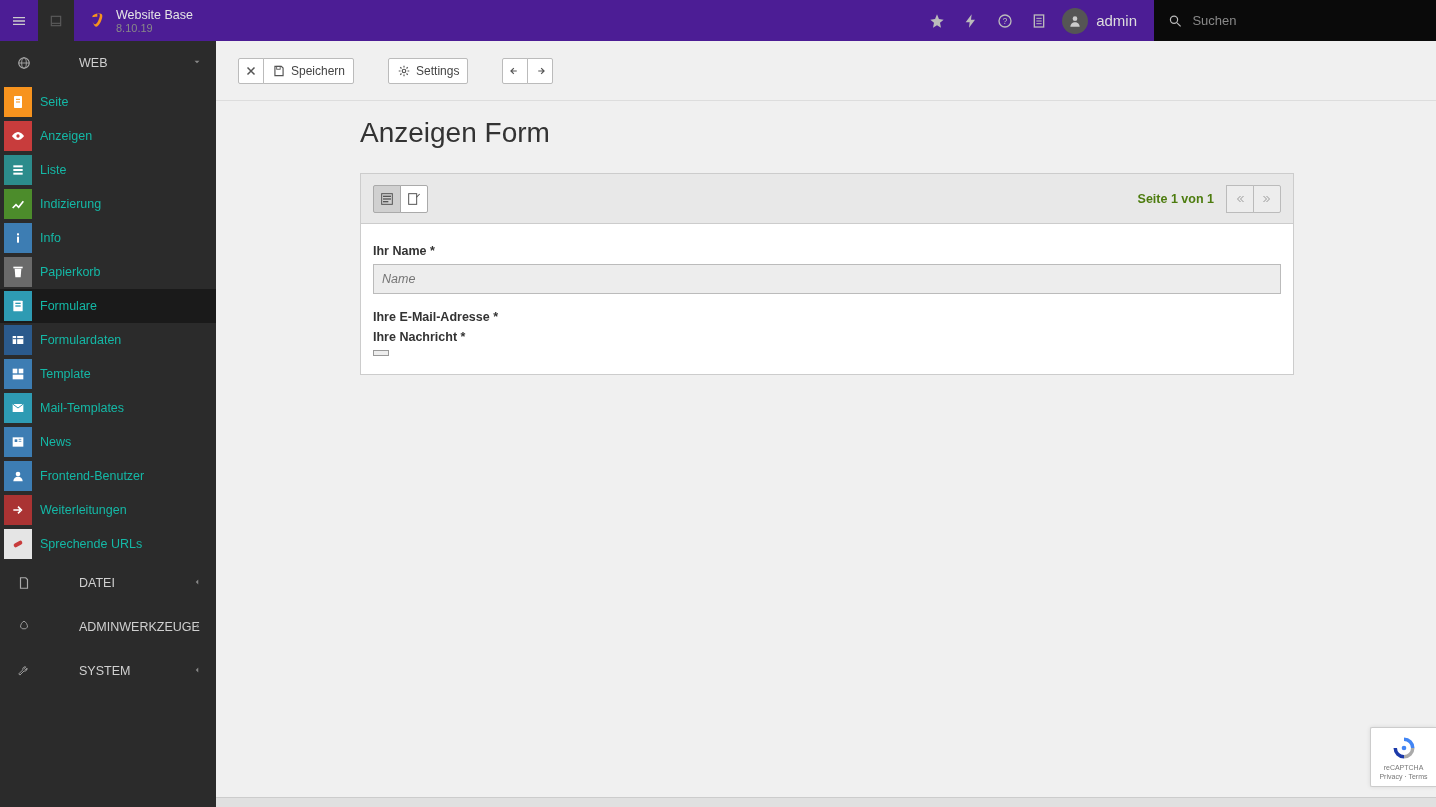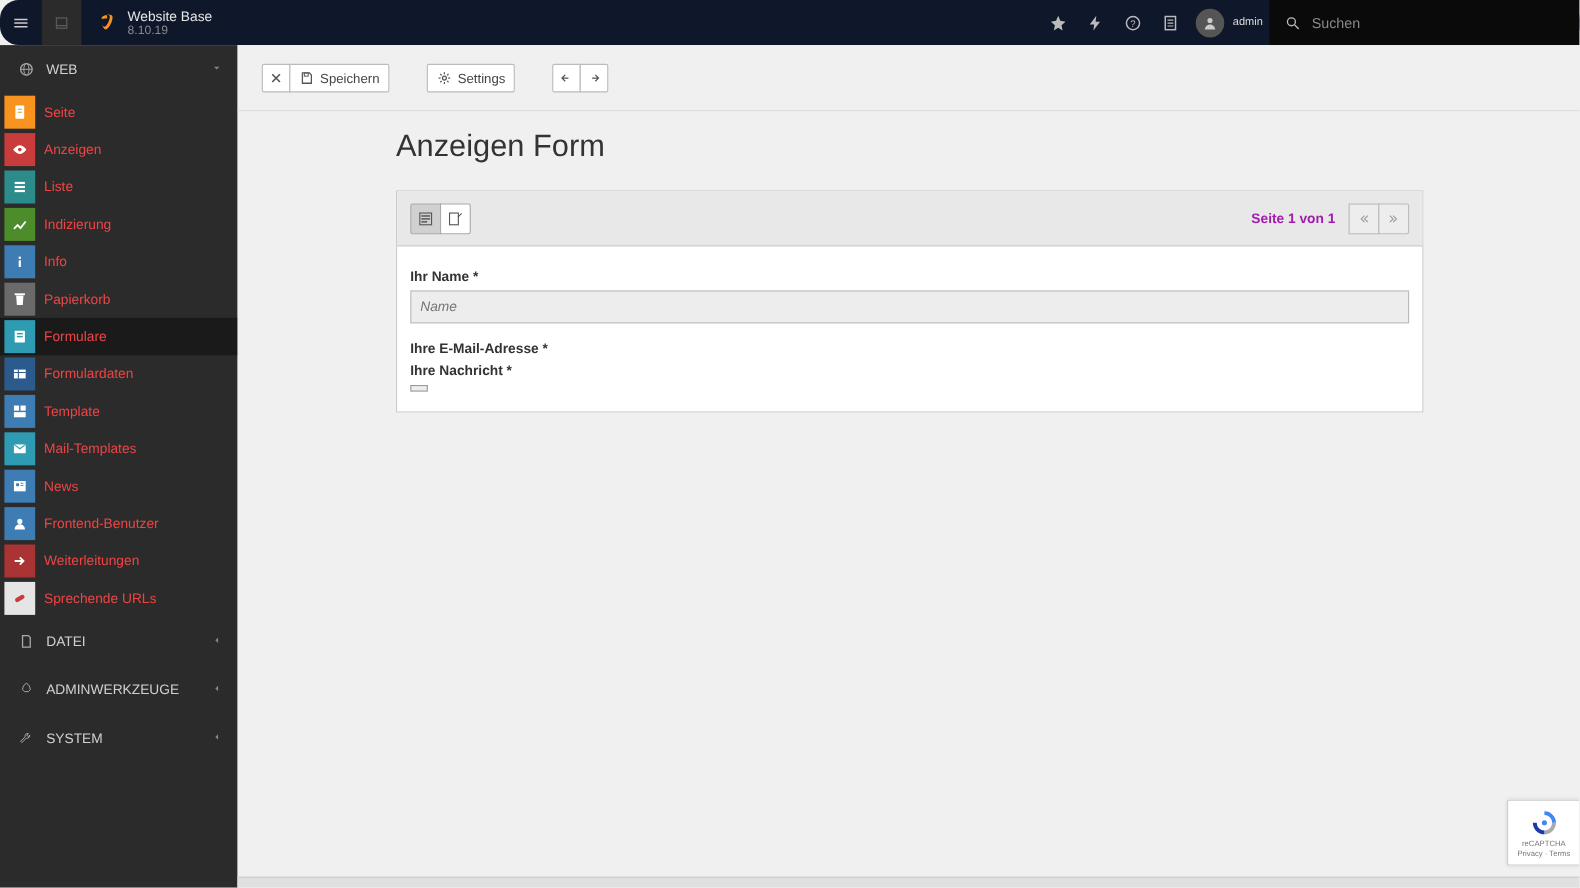--- a/index.html
+++ b/index.html
@@ -11,25 +11,24 @@
       height: 807px;
       overflow: hidden;
       position: relative;
     }
 
     
     .top-bar {
       position: absolute;
       top: 0; left: 0; right: 0;
       height: 41px;
-      background: #0f172a;
+      background: #4c1d95;
       display: flex;
       align-items: center;
       color: #ccc;
-      border-radius: 17px;
     }
     .top-hamburger {
       width: 38px; height: 41px;
       display: flex; align-items: center; justify-content: center;
       cursor: pointer;
     }
     .top-hamburger svg { fill: #ccc; width: 16px; height: 16px; }
     .top-secondary {
       width: 36px; height: 41px;
       background: #2b2b2b;
@@ -51,21 +50,21 @@
       cursor: pointer;
     }
     .top-icon-btn svg { width: 16px; height: 16px; fill: #bbb; }
     .top-avatar {
       width: 26px; height: 26px; border-radius: 50%;
       background: #555;
       display: flex; align-items: center; justify-content: center;
       margin-left: 6px;
     }
     .top-avatar svg { width: 14px; height: 14px; fill: #ccc; }
-    .top-user-label { color: #ddd; font-size: 10px; padding: 0 6px 0 8px; }
+    .top-user-label { color: #ddd; font-size: 15px; padding: 0 17px 0 8px; }
     .top-search {
       height: 41px;
       background: #0a0a0a;
       display: flex; align-items: center;
       padding: 0 18px 0 14px;
       width: 282px;
     }
     .top-search svg { width: 16px; height: 16px; fill: #bbb; }
     .top-search input {
       background: transparent; border: none; outline: none;
@@ -83,35 +82,36 @@
       overflow-y: auto;
     }
     .side-header {
       height: 44px;
       display: flex; align-items: center;
       padding-left: 14px;
       color: #d0d0d0;
       font-size: 12.5px;
       position: relative;
       cursor: pointer;
+      gap: 37px;
     }
     .side-header .icon-slot {
       width: 20px; display: flex; align-items: center; justify-content: center;
       margin-right: 8px;
     }
     .side-header .icon-slot svg { width: 14px; height: 14px; fill: #aaa; }
     .side-header .chev {
       position: absolute; right: 14px; top: 50%; transform: translateY(-50%);
     }
     .side-header .chev svg { width: 10px; height: 10px; fill: #888; }
     .side-item {
       height: 34px;
       display: flex; align-items: center;
       padding-left: 4px;
-      color: #ef4444;
+      color: #14b8a6;
       font-size: 12.5px;
       cursor: pointer;
     }
     .side-item.active { background: #1a1a1a; }
     .side-item .icon-box {
       width: 28px; height: 30px;
       display: flex; align-items: center; justify-content: center;
       margin-right: 8px;
     }
     .side-item .icon-box svg { width: 16px; height: 16px; }
@@ -188,21 +188,21 @@
       border: 1px solid #aaa;
       display: flex; align-items: center; justify-content: center;
       cursor: pointer;
       background: #fff;
     }
     .view-btn:first-child { border-radius: 2px 0 0 2px; }
     .view-btn:last-child { border-radius: 0 2px 2px 0; margin-left: -1px; }
     .view-btn.active { background: #d0d0d0; }
     .view-btn svg { width: 16px; height: 16px; fill: #555; }
     .panel-spacer { flex: 1; }
-    .page-indicator { font-weight: bold; color: #a21caf; font-size: 12.5px; margin-right: 12px; }
+    .page-indicator { font-weight: bold; color: #4d7c0f; font-size: 12.5px; margin-right: 12px; }
     .nav-btn {
       width: 28px; height: 28px;
       border: 1px solid #bbb;
       background: #ededed;
       color: #999;
       display: flex; align-items: center; justify-content: center;
       cursor: pointer;
     }
     .nav-btn:first-of-type { border-radius: 2px 0 0 2px; }
     .nav-btn:last-of-type { border-radius: 0 2px 2px 0; margin-left: -1px; }

